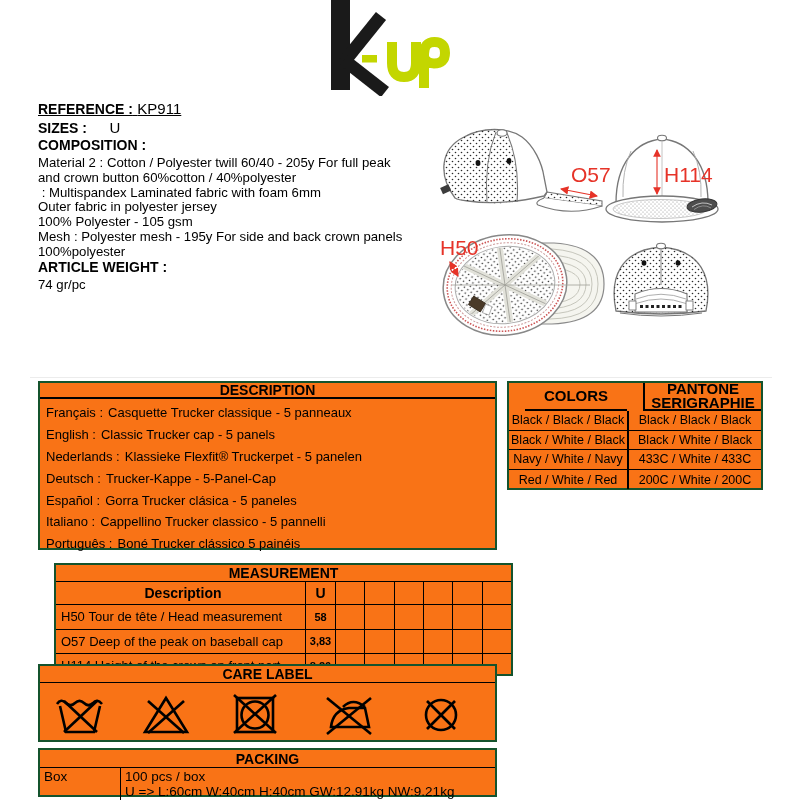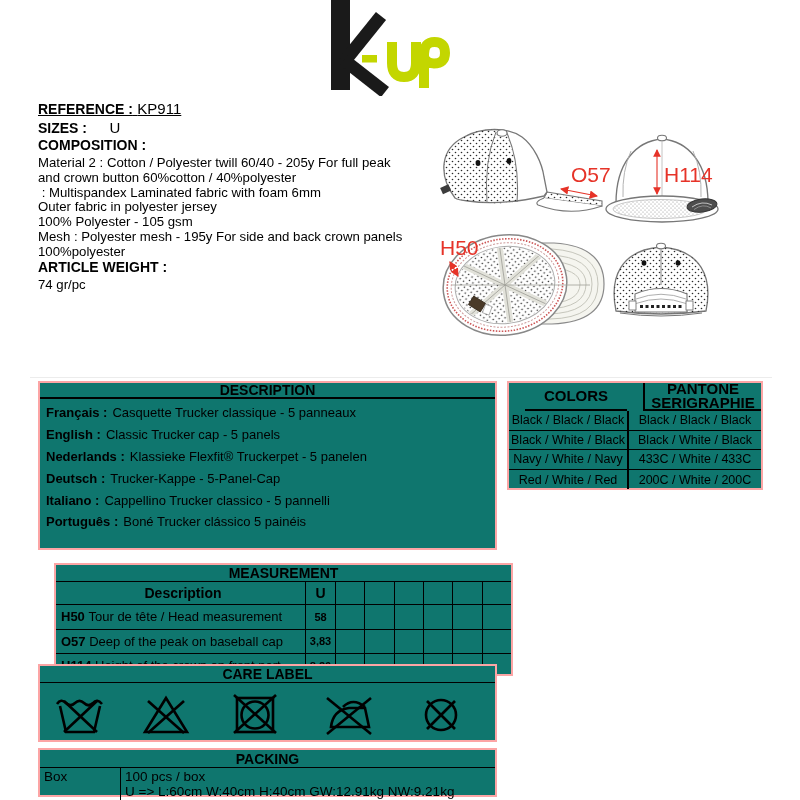--- a/index.html
+++ b/index.html
@@ -1,25 +1,25 @@
 <!DOCTYPE html>
 <html><head>
 <meta charset="utf-8">
 <style>
   html,body{margin:0;padding:0;background:#fff;}
   body{font-family:"Liberation Sans","DejaVu Sans",sans-serif;color:#000;}
   #page{position:relative;width:800px;height:800px;background:#fff;overflow:hidden;}
   .abs{position:absolute;}
-  .b{font-weight:bold;}
+  .b{font-weight:normal;}
   
   .lbl{font-size:14px;font-weight:bold;}
   .val{font-size:15px;}
   .comp-line{font-size:13.2px;line-height:14.8px;white-space:pre;}
   
-  .tbl{position:absolute;border:2px solid #fca5a5;box-sizing:border-box;background:#0f766e;}
+  .tbl{position:absolute;border:2px solid #14532d;box-sizing:border-box;background:#f97316;}
   .tbl-title{font-size:14px;font-weight:bold;text-align:center;border-bottom:2px solid #000;display:flex;align-items:center;justify-content:center;box-sizing:border-box;}
   .desc-body{padding:3px 0 0 6px;}
   .desc-row{height:21.8px;font-size:13px;display:flex;align-items:center;white-space:nowrap;}
   .desc-row .b{margin-right:5px;}
   .colors-grid{display:grid;grid-template-columns:118px 1fr;}
   .colors-head{font-size:15px;font-weight:bold;text-align:right;display:flex;flex-direction:column;align-items:center;justify-content:center;height:28px;border-bottom:2px solid #000;box-sizing:border-box;line-height:14px;margin-left:16px;}
   .colors-head.rt{border-left:2px solid #000;}
   .colors-cell{font-size:12.5px;text-align:center;height:19.6px;display:flex;align-items:center;justify-content:center;border-bottom:1px solid #000;box-sizing:border-box;}
   .colors-cell.rt{border-left:2px solid #000;}
   .colors-cell.last{border-bottom:none;}
@@ -200,20 +200,24 @@
         </div>
       <div class="desc-row">
           <span class="b">Nederlands :</span>
           <span>Klassieke Flexfit® Truckerpet - 5 panelen</span>
         </div>
       <div class="desc-row">
           <span class="b">Deutsch :</span>
           <span>Trucker-Kappe - 5-Panel-Cap</span>
         </div>
       <div class="desc-row">
+          <span class="b">Español :</span>
+          <span>Gorra Trucker clásica - 5 paneles</span>
+        </div>
+      <div class="desc-row">
           <span class="b">Italiano :</span>
           <span>Cappellino Trucker classico - 5 pannelli</span>
         </div>
       <div class="desc-row">
           <span class="b">Português :</span>
           <span>Boné Trucker clássico 5 painéis</span>
         </div>
     </div>
   </div>
 

